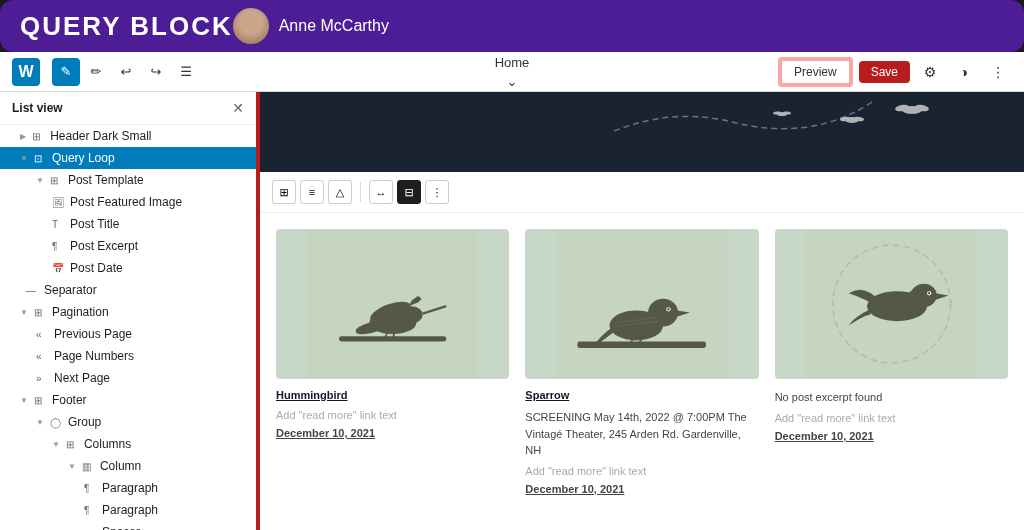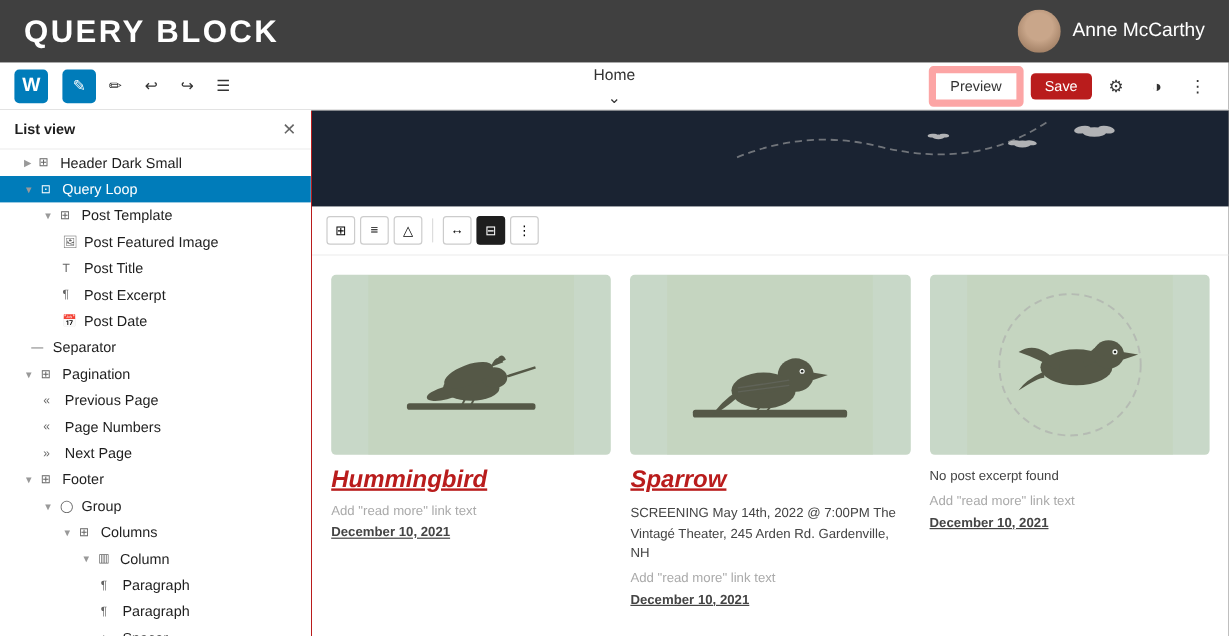--- a/index.html
+++ b/index.html
@@ -7,26 +7,26 @@
       font-family: -apple-system, BlinkMacSystemFont, 'Segoe UI', sans-serif;
       background: #1a1a1a;
       width: 1024px;
       height: 530px;
       overflow: hidden;
       position: relative;
     }
 
     
     .top-banner {
-      background: #404040;
+      background: #4c1d95;
       height: 52px;
       display: flex;
       align-items: center;
-      justify-content: space-between;
       padding: 0 20px;
+      border-radius: 13px;
     }
     .banner-title {
       color: #fff;
       font-size: 26px;
       font-weight: 900;
       letter-spacing: 2px;
       text-transform: uppercase;
     }
     .banner-user {
       display: flex;
@@ -119,21 +119,21 @@
     }
     .toolbar-right {
       margin-left: auto;
       display: flex;
       align-items: center;
       gap: 6px;
     }
     .btn-preview {
       padding: 4px 12px;
       background: transparent;
-      border: 6px solid #fca5a5;
+      border: 4px solid #fca5a5;
       border-radius: 4px;
       font-size: 12px;
       cursor: pointer;
       color: #333;
     }
     .btn-save {
       padding: 4px 12px;
       background: #b91c1c;
       border: none;
       border-radius: 4px;
@@ -159,21 +159,21 @@
     .editor-body {
       display: flex;
       flex: 1;
       overflow: hidden;
     }
 
     
     .list-view-panel {
       width: 260px;
       background: #fff;
-      border-right: 1px solid #b91c1c;
+      border-right: 4px solid #b91c1c;
       display: flex;
       flex-direction: column;
       font-size: 12px;
       overflow-y: auto;
     }
     .list-view-header {
       display: flex;
       align-items: center;
       justify-content: space-between;
       padding: 8px 12px;
@@ -290,26 +290,25 @@
       height: 150px;
       background: #c8d8c8;
       border-radius: 4px;
       display: flex;
       align-items: center;
       justify-content: center;
       margin-bottom: 10px;
       overflow: hidden;
     }
     .post-title {
-      font-size: 20px;
+      font-size: 11px;
       font-weight: 600;
-      color: #b91c1c;
+      color: #0f172a;
       text-decoration: underline;
       margin-bottom: 8px;
-      font-style: italic;
     }
     .post-excerpt {
       font-size: 11px;
       color: #444;
       line-height: 1.5;
       margin-bottom: 6px;
     }
     .post-read-more {
       font-size: 11px;
       color: #aaa;

